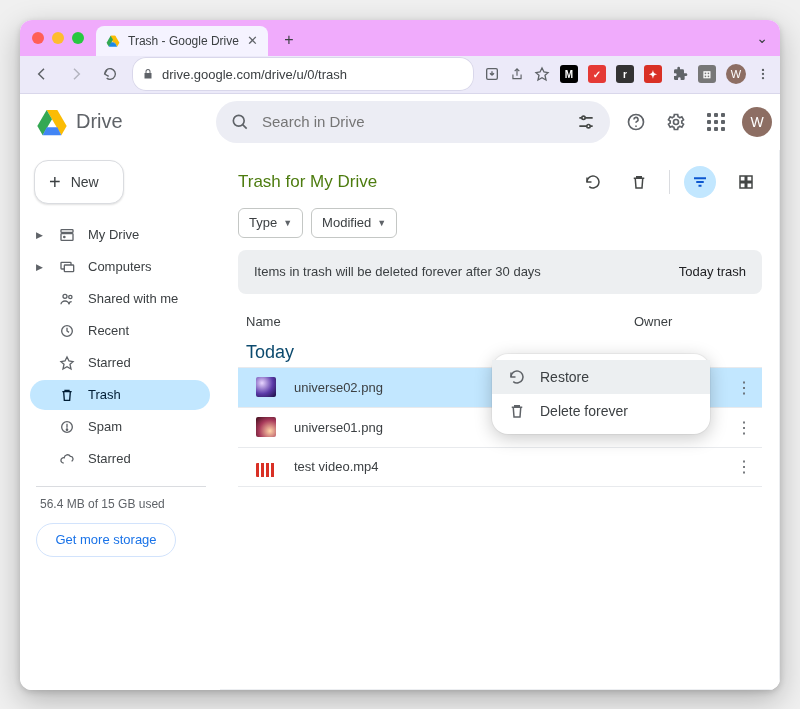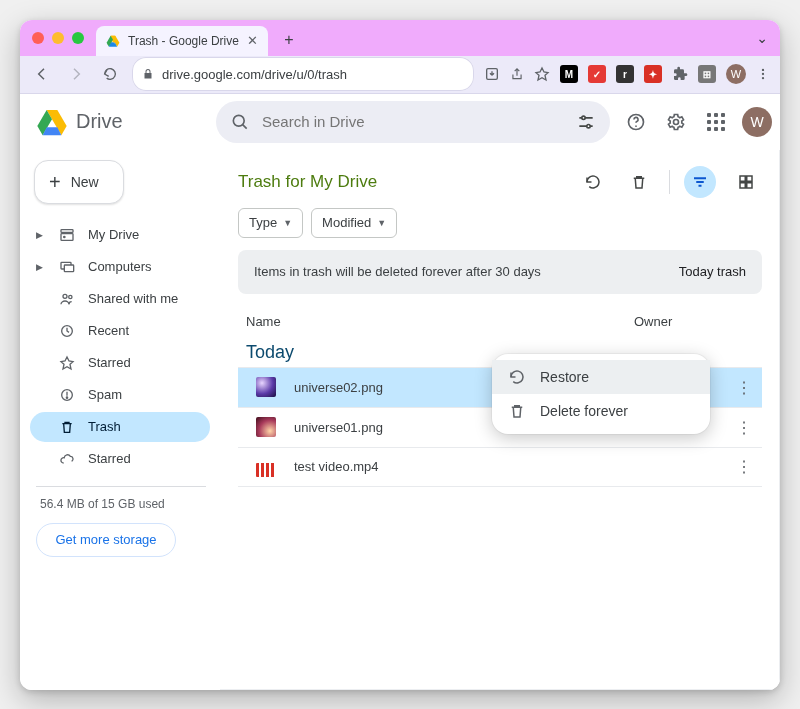--- a/index.html
+++ b/index.html
@@ -428,39 +428,39 @@
         </div>
         <div class="nav-item">
           <span class="chevleft"></span>
           <span class="icon">
               <svg width="16" height="16" viewBox="0 0 24 24" fill="none" stroke="#5f6368" stroke-width="2">
                 <polygon points="12 3 15 9 21 10 16.5 14 18 21 12 17.5 6 21 7.5 14 3 10 9 9"></polygon>
               </svg>
             </span>
           <span>Starred</span>
         </div>
+        <div class="nav-item active">
+          <span class="chevleft"></span>
+          <span class="icon">
+              <svg width="16" height="16" viewBox="0 0 24 24" fill="none" stroke="#001d35" stroke-width="2">
+                <path d="M5 7h14M9 7V5h6v2m-8 0l1 13h8l1-13"></path>
+              </svg>
+            </span>
+          <span>Trash</span>
+        </div>
         <div class="nav-item">
           <span class="chevleft"></span>
           <span class="icon">
               <svg width="16" height="16" viewBox="0 0 24 24" fill="none" stroke="#5f6368" stroke-width="2">
                 <circle cx="12" cy="12" r="8"></circle>
                 <line x1="12" y1="7" x2="12" y2="13"></line>
                 <circle cx="12" cy="16" r="1" fill="#5f6368"></circle>
               </svg>
             </span>
           <span>Spam</span>
-        </div>
-        <div class="nav-item active">
-          <span class="chevleft"></span>
-          <span class="icon">
-              <svg width="16" height="16" viewBox="0 0 24 24" fill="none" stroke="#001d35" stroke-width="2">
-                <path d="M5 7h14M9 7V5h6v2m-8 0l1 13h8l1-13"></path>
-              </svg>
-            </span>
-          <span>Trash</span>
         </div>
         <div class="nav-item">
           <span class="chevleft"></span>
           <span class="icon">
               <svg width="16" height="16" viewBox="0 0 24 24" fill="none" stroke="#5f6368" stroke-width="2">
                 <path d="M7 18a4 4 0 1 1 .8-7.9A5 5 0 0 1 17 8a4 4 0 0 1 2 7.5"></path>
               </svg>
             </span>
           <span>Starred</span>
         </div>

